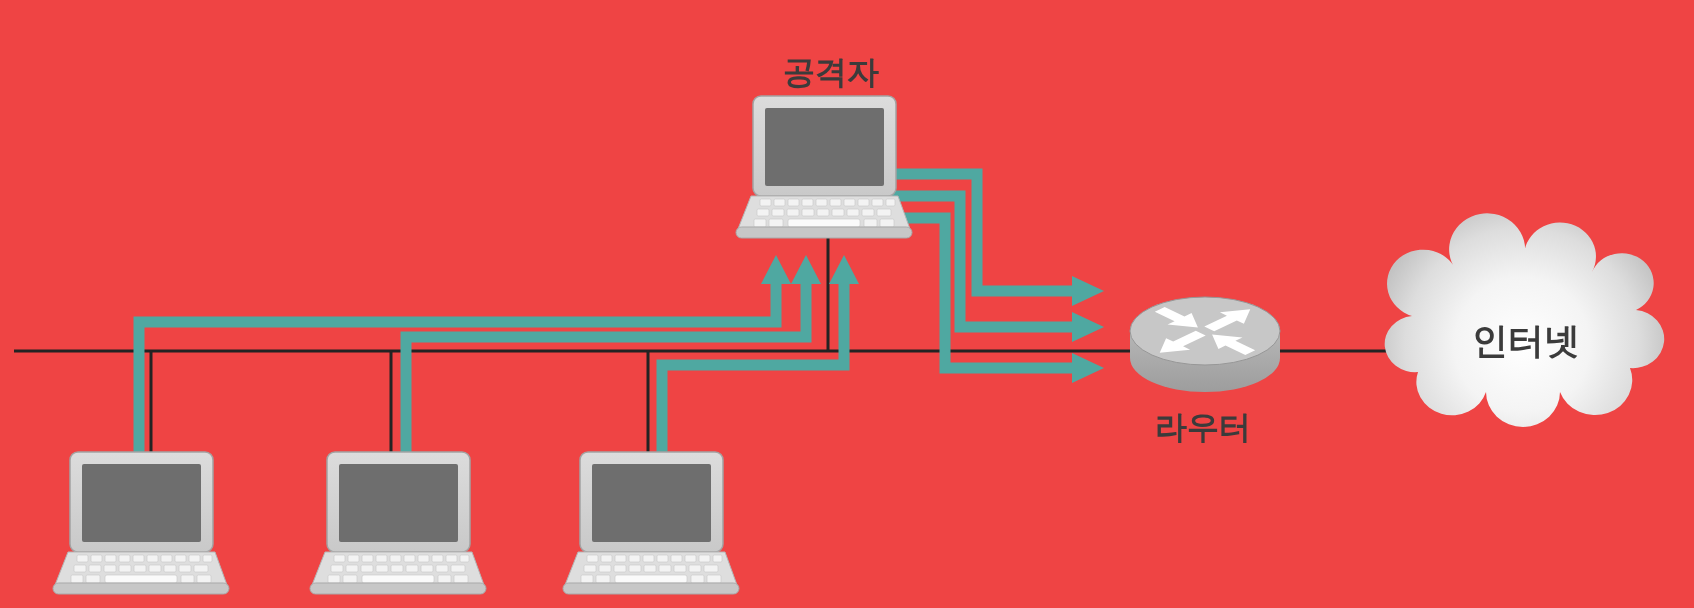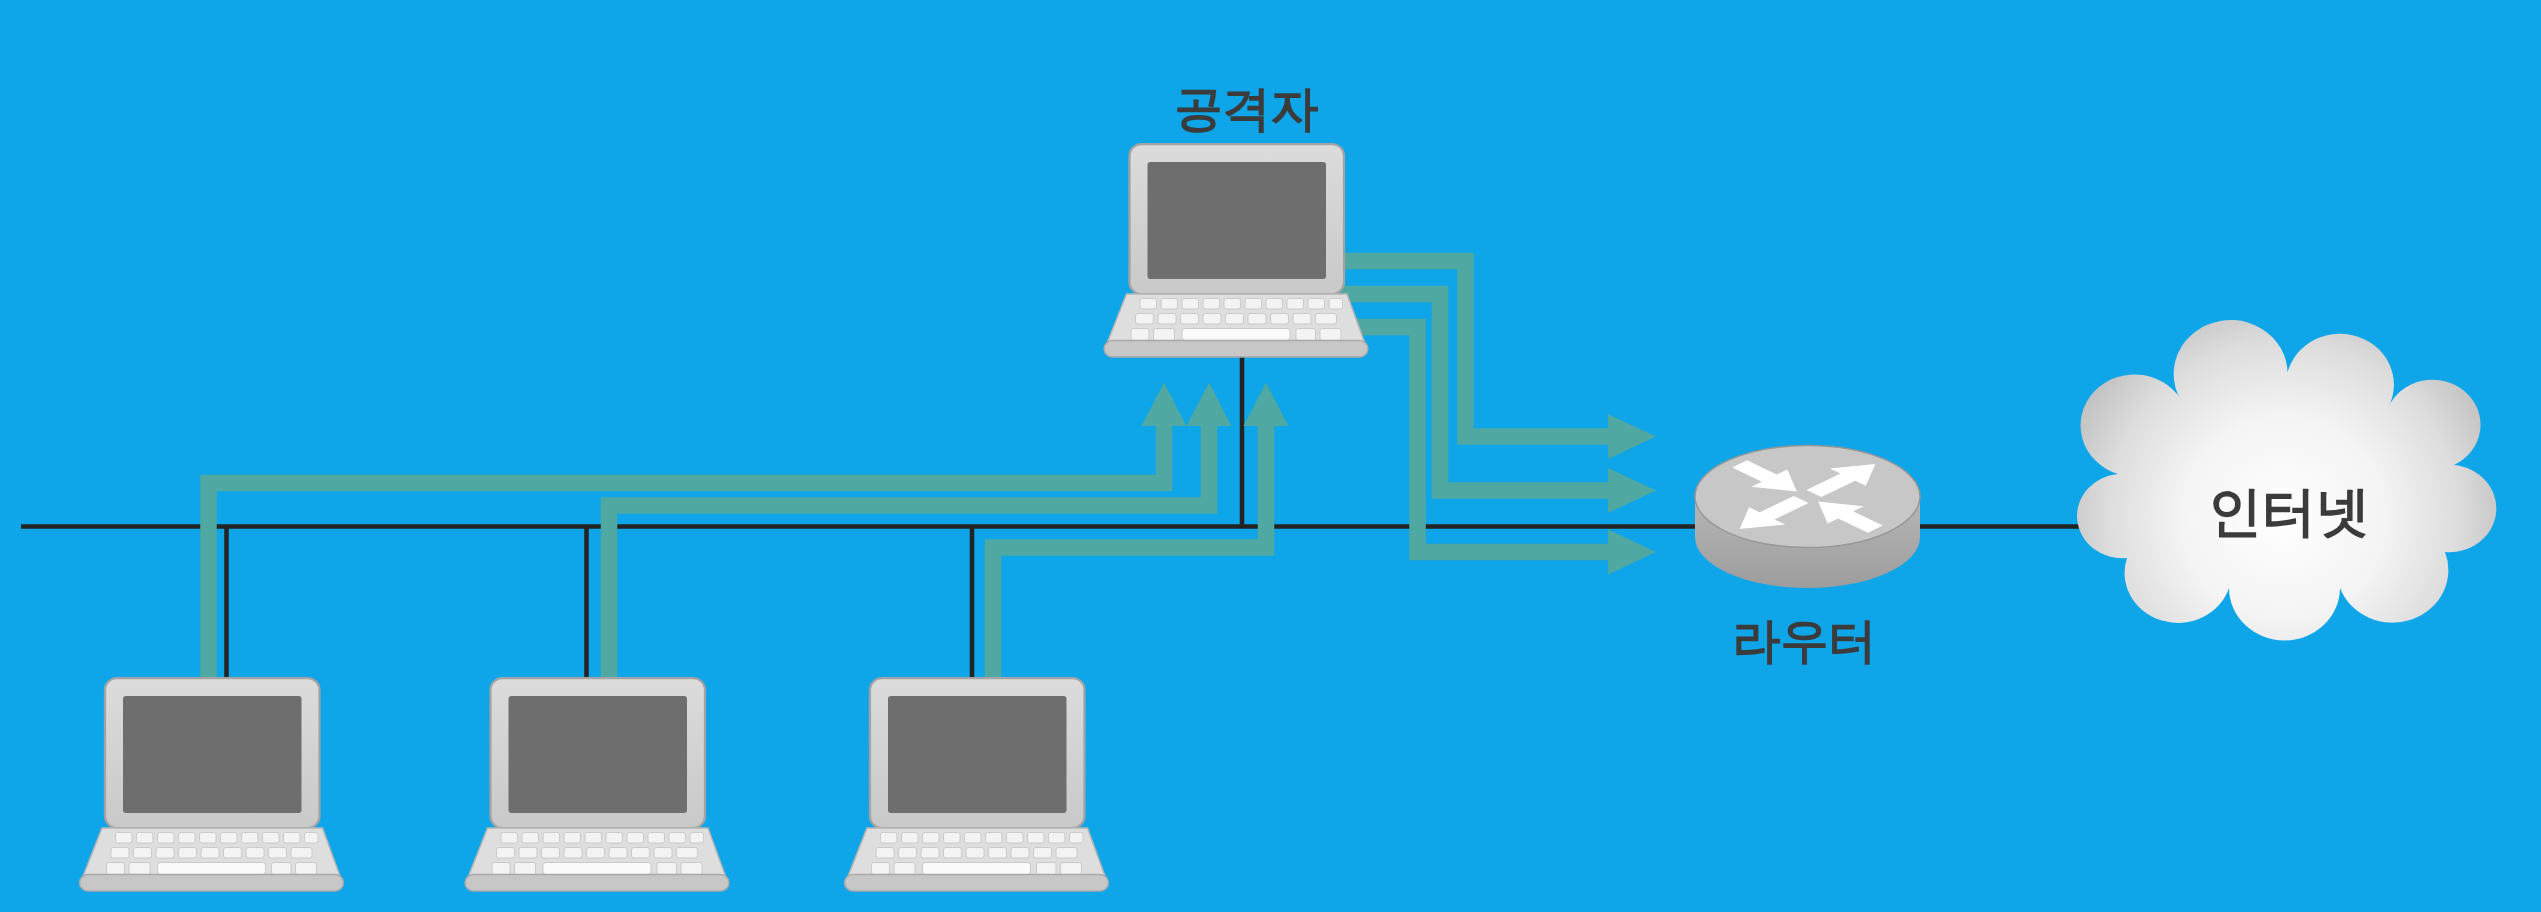--- a/index.html
+++ b/index.html
@@ -1,16 +1,16 @@
 <!DOCTYPE html>
 <html><head>
 <meta charset="utf-8">
 <style>
   html,body{margin:0;padding:0;background:#ffffff;}
-  .stage{position:relative;width:1694px;height:608px;background:#0ea5e9;overflow:hidden;
+  .stage{position:relative;width:1694px;height:608px;background:#ef4444;overflow:hidden;
          font-family:"Liberation Sans",sans-serif;}
   svg{position:absolute;left:0;top:0;}
   text{font-family:"Liberation Sans","DejaVu Sans",sans-serif;font-weight:600;}
   .node-label{font-size:32px;}
   .cloud-label{font-size:36px;}
 </style>
 </head>
 <body>
 
 <div class="stage">

